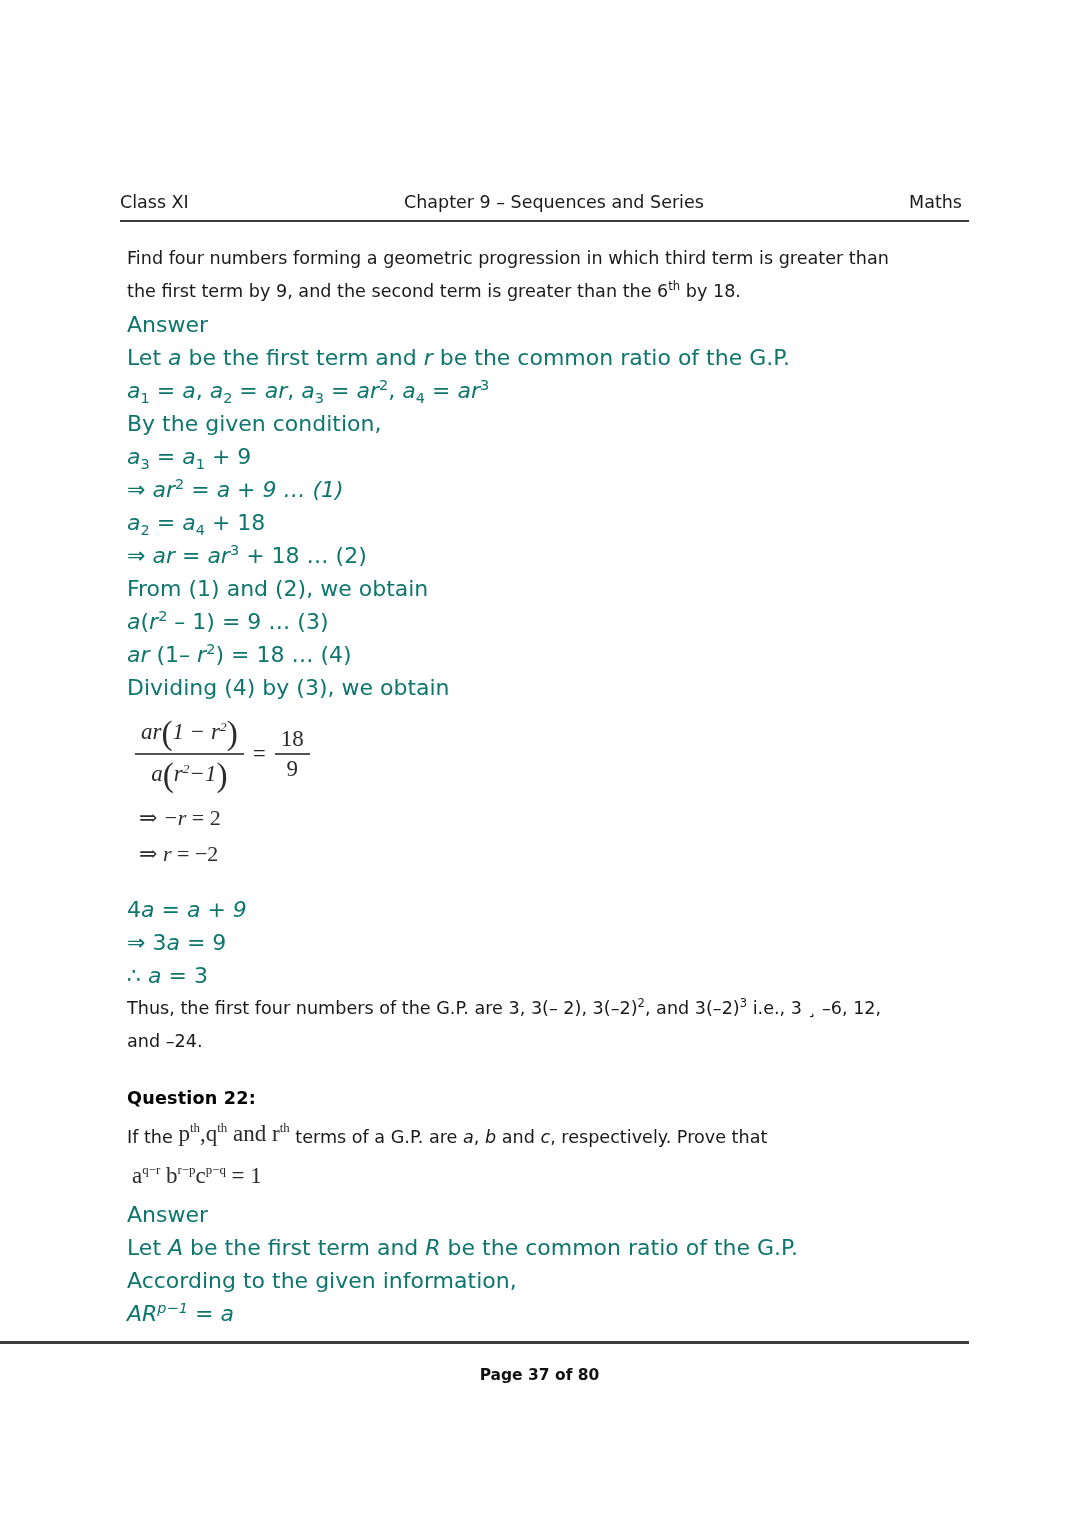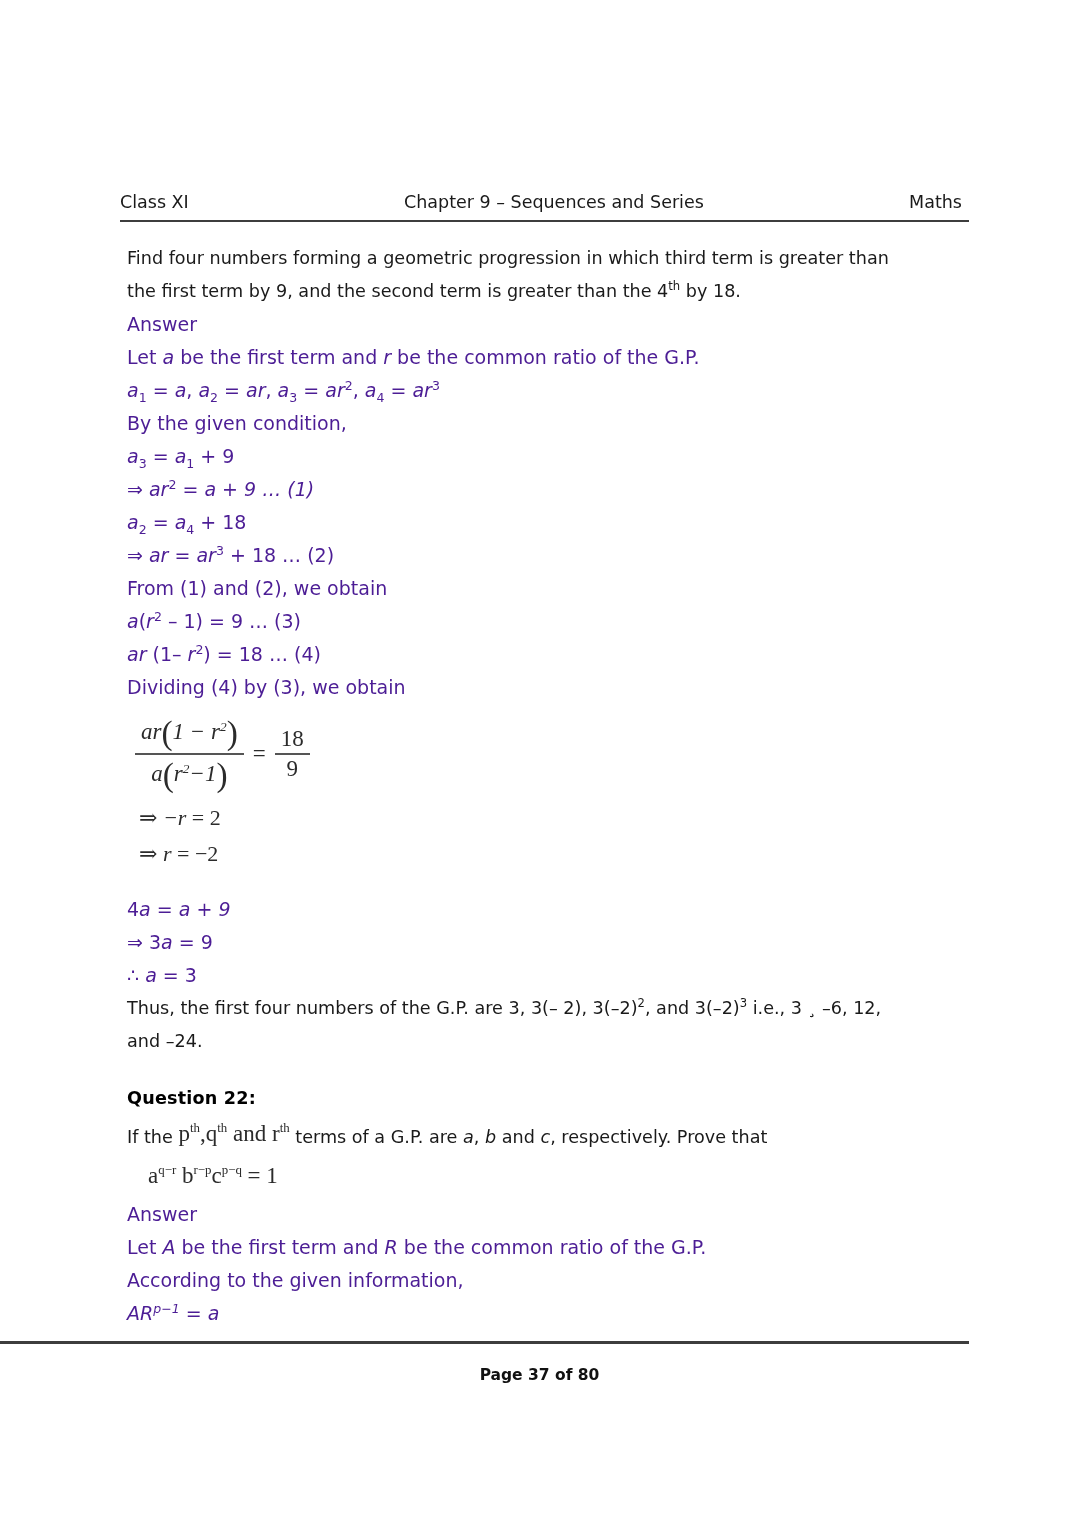--- a/index.html
+++ b/index.html
@@ -42,23 +42,23 @@
   }
 
   
   .content {
     position: absolute;
     left: 127px;
     top: 242px;
     width: 806px;
   }
   .line {
-    font-size: 19px;
+    font-size: 22px;
     line-height: 33px;
-    color: #4c1d95;
+    color: #0f766e;
     white-space: normal;
   }
   .para {
     font-size: 17.6px;
     line-height: 33px;
     color: #1a1a1a;
   }
   .gap-sm { height: 9px; }
   .gap-md { height: 30px; }
   .gap-lg { height: 26px; }
@@ -115,21 +115,21 @@
     font-size: 23px;
     color: #2b2b2b;
     vertical-align: 0.10em;
     white-space: nowrap;
   }
   .inline-serif sup { font-size: 0.56em; vertical-align: super; line-height: 0;}
   .eq-serif-line {
     font-family: "Liberation Serif", "DejaVu Serif", serif;
     font-size: 23px;
     color: #2b2b2b;
-    margin-left: 21px;
+    margin-left: 5px;
     white-space: nowrap;
   }
   .eq-serif-line sup { font-size: 0.56em; vertical-align: super; line-height: 0; }
 
   .qhead {
     font-size: 17.6px;
     font-weight: bold;
     color: #000000;
     letter-spacing: 0.2px;
   }
@@ -164,21 +164,21 @@
     <div class="h-left">Class XI</div>
     <div class="h-center">Chapter 9 – Sequences and Series</div>
     <div class="h-right">Maths</div>
   </div>
   <div class="header-rule"></div>
 
   <div class="content">
 
     <div class="para">
       <span>Find four numbers forming a geometric progression in which third term is greater than</span><br>
-      <span>the first term by 9, and the second term is greater than the 4</span><sup class="sp">th</sup><span> by 18.</span>
+      <span>the first term by 9, and the second term is greater than the 6</span><sup class="sp">th</sup><span> by 18.</span>
     </div>
 
     <div class="line">Answer</div>
 
     <div class="line">
       <span>Let </span><i class="v">a</i><span> be the first term and </span><i class="v">r</i><span> be the common ratio of the G.P.</span>
     </div>
 
     <div class="line">
       <i class="v">a</i><sub class="sb">1</sub> = <i class="v">a</i>, <i class="v">a</i><sub class="sb">2</sub> = <i class="v">ar</i>, <i class="v">a</i><sub class="sb">3</sub> = <i class="v">ar</i><sup class="sp">2</sup>, <i class="v">a</i><sub class="sb">4</sub> = <i class="v">ar</i><sup class="sp">3</sup>

